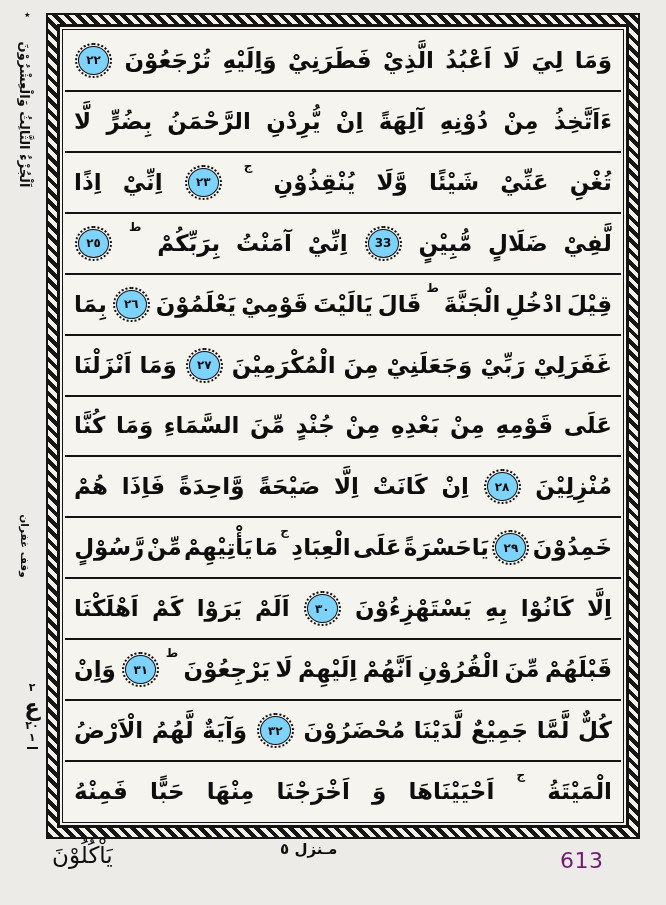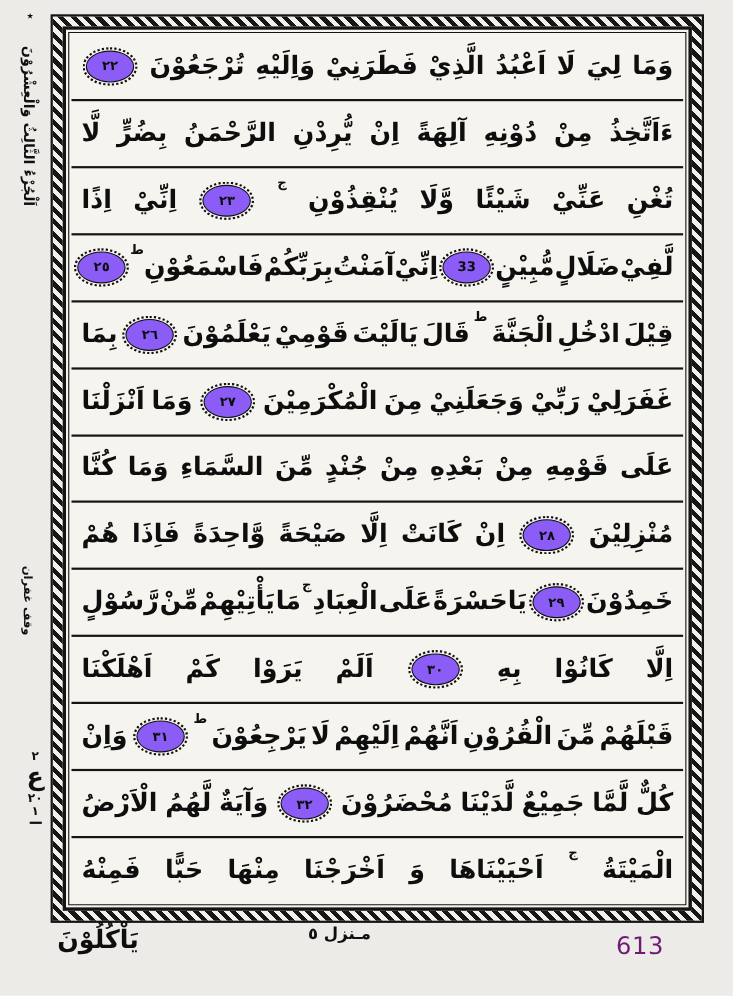--- a/index.html
+++ b/index.html
@@ -30,26 +30,26 @@
     flex:1;display:flex;direction:rtl;
     justify-content:space-between;align-items:center;
     padding:0 9px;margin:0 2px;
     border-bottom:2px solid #141414;
     overflow:hidden;
     font-size:23px;font-weight:bold;line-height:1;
   }
   .row:last-child{border-bottom:none;}
   .word{white-space:nowrap;}
   .ayah{
-    flex:0 0 auto;width:44px;height:29px;box-sizing:border-box;
+    flex:0 0 auto;width:31px;height:29px;box-sizing:border-box;
     border:1.5px solid #101010;border-radius:50%;
     outline:2px dotted #101010;outline-offset:1.5px;
     display:flex;align-items:center;justify-content:center;
     font-size:12px;font-weight:bold;margin:0 4px;
-    background:#8b5cf6;
+    background:#7dd3fc;
   }
   .waqf{
     flex:0 0 auto;font-size:12px;font-weight:bold;
     align-self:flex-start;margin-top:7px;
   }
   
   .vwrap{position:absolute;display:flex;align-items:center;justify-content:center;}
   .vwrap > span{transform:rotate(90deg);white-space:nowrap;font-weight:bold;color:#101010;}
   .juz-wrap{left:3px;top:24px;width:44px;height:180px;}
   .juz-wrap > span{font-size:13px;}
@@ -60,21 +60,21 @@
     position:absolute;left:13px;top:682px;width:38px;
     display:flex;flex-direction:column;align-items:center;gap:1px;
     font-weight:bold;color:#101010;line-height:1.05;
   }
   .ruku .r-top{font-size:11px;}
   .ruku .r-sym{font-size:23px;}
   .ruku .r-count{font-size:11px;}
   .ruku .r-bottom{font-size:11px;}
   .ruku::after{content:"";width:11px;height:2px;background:#101010;margin-top:2px;}
   
-  .catchword{position:absolute;left:52px;top:842px;font-size:23px;font-weight:bold;direction:rtl;}
+  .catchword{position:absolute;left:52px;top:842px;font-size:23px;font-weight:normal;direction:rtl;}
   .manzil{position:absolute;left:280px;top:840px;font-size:15px;font-weight:bold;direction:rtl;}
   .pagenum{position:absolute;left:560px;top:848px;font-size:22px;color:#701a75;letter-spacing:0.5px;}
 </style>
 </head>
 <body>
 
 <span class="star">٭</span>
 
 <div class="vwrap juz-wrap">
   <span>اَلْجُزْءُ الثَّالِثُ وَالْعِشْرُوْنَ</span>
@@ -127,21 +127,20 @@
         <span class="word">اِذًا</span>
       </div>
       <div class="row">
         <span class="word">لَّفِيْ</span>
         <span class="word">ضَلَالٍ</span>
         <span class="word">مُّبِيْنٍ</span>
         <span class="ayah">33</span>
         <span class="word">اِنِّيْ</span>
         <span class="word">آمَنْتُ</span>
         <span class="word">بِرَبِّكُمْ</span>
-        <span class="word">فَاسْمَعُوْنِ</span>
         <span class="waqf">ط</span>
         <span class="ayah">٢٥</span>
       </div>
       <div class="row">
         <span class="word">قِيْلَ</span>
         <span class="word">ادْخُلِ</span>
         <span class="word">الْجَنَّةَ</span>
         <span class="waqf">ط</span>
         <span class="word">قَالَ</span>
         <span class="word">يَالَيْتَ</span>
@@ -192,20 +191,21 @@
         <span class="waqf">ج</span>
         <span class="word">مَا</span>
         <span class="word">يَأْتِيْهِمْ</span>
         <span class="word">مِّنْ</span>
         <span class="word">رَّسُوْلٍ</span>
       </div>
       <div class="row">
         <span class="word">اِلَّا</span>
         <span class="word">كَانُوْا</span>
         <span class="word">بِهِ</span>
+        <span class="word">يَسْتَهْزِءُوْنَ</span>
         <span class="ayah">٣٠</span>
         <span class="word">اَلَمْ</span>
         <span class="word">يَرَوْا</span>
         <span class="word">كَمْ</span>
         <span class="word">اَهْلَكْنَا</span>
       </div>
       <div class="row">
         <span class="word">قَبْلَهُمْ</span>
         <span class="word">مِّنَ</span>
         <span class="word">الْقُرُوْنِ</span>

